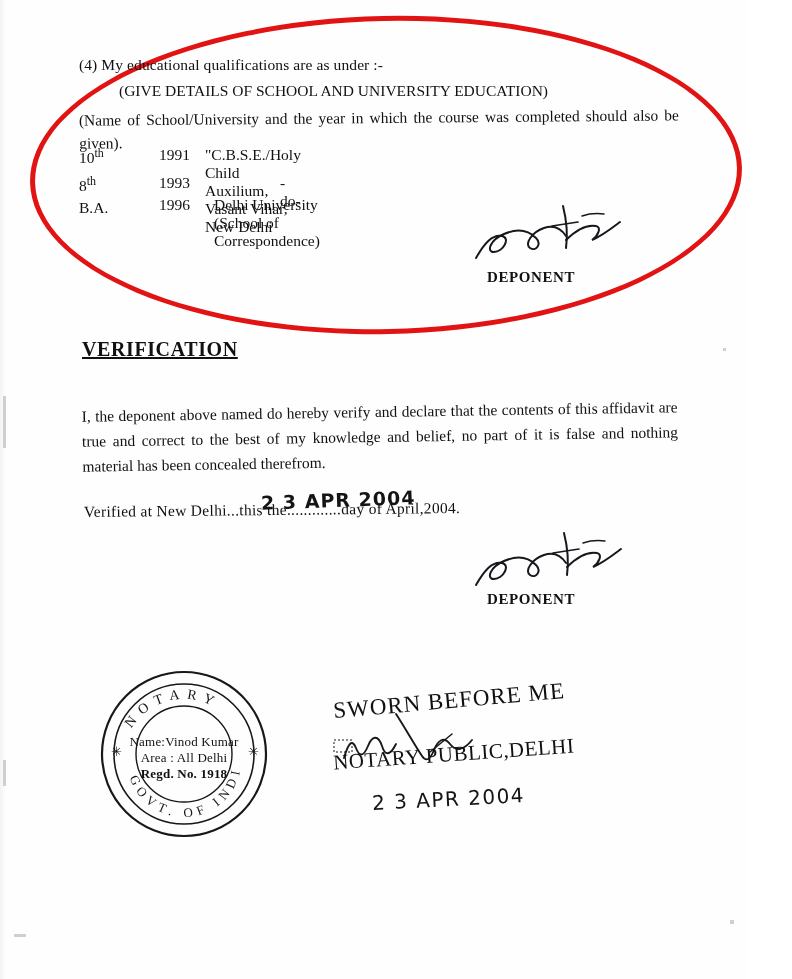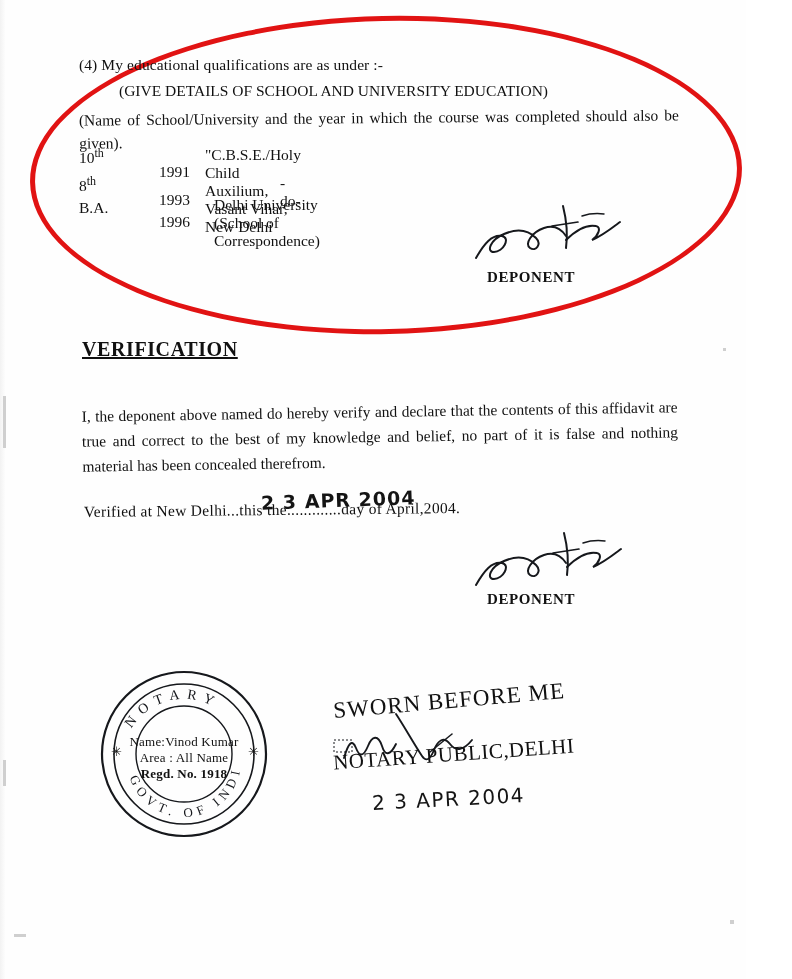--- a/index.html
+++ b/index.html
@@ -76,21 +76,21 @@
   }
 
   
   .edu-row {
     position: absolute;
     font-size: 15.5px;
     height: 22px;
   }
   .edu-level { position: absolute; left: 79px; }
   .edu-level sup { font-size: 12px; vertical-align: super; }
-  .edu-year  { position: absolute; left: 159px; margin-top: 17px; }
+  .edu-year  { position: absolute; left: 159px; }
   .edu-inst  { position: absolute; }
 
   .row1 { top: 146px; }
   .row2 { top: 174px; }
   .row3 { top: 196px; }
 
   .row1 .edu-inst { left: 205px; }
   .row2 .edu-inst { left: 280px; }
   .row3 .edu-inst { left: 214px; }
 
@@ -301,21 +301,21 @@
         <path id="arcBottom" d="M 29 92 A 57 57 0 0 0 143 92"></path>
       </defs>
       <text font-family="Liberation Serif, serif" font-size="14" letter-spacing="7" fill="#16181c">
         <textPath href="#arcTop" startOffset="17%">NOTARY</textPath>
       </text>
       <text font-family="Liberation Serif, serif" font-size="13" letter-spacing="5" fill="#16181c">
         <textPath href="#arcBottom" startOffset="10%">GOVT. OF INDIA</textPath>
       </text>
     </svg>
     <div class="seal-text seal-name">Name:Vinod Kumar</div>
-    <div class="seal-text seal-area">Area : All Name</div>
+    <div class="seal-text seal-area">Area : All Delhi</div>
     <div class="seal-text seal-regd">Regd. No. 1918</div>
     <div class="seal-star star-left">✳</div>
     <div class="seal-star star-right">✳</div>
   </div>
 
   <div class="sworn">SWORN BEFORE ME</div>
 
   <div class="sig sig3">
     <svg width="210" height="80" viewBox="0 0 210 80" fill="none" xmlns="http://www.w3.org/2000/svg">
       <path d="M14 58 C18 44, 22 38, 26 48 C29 56, 33 58, 38 46 C42 36, 48 34, 52 46 C55 56, 60 56, 66 44" stroke="#16181c" stroke-width="1.9" stroke-linecap="round"></path>

